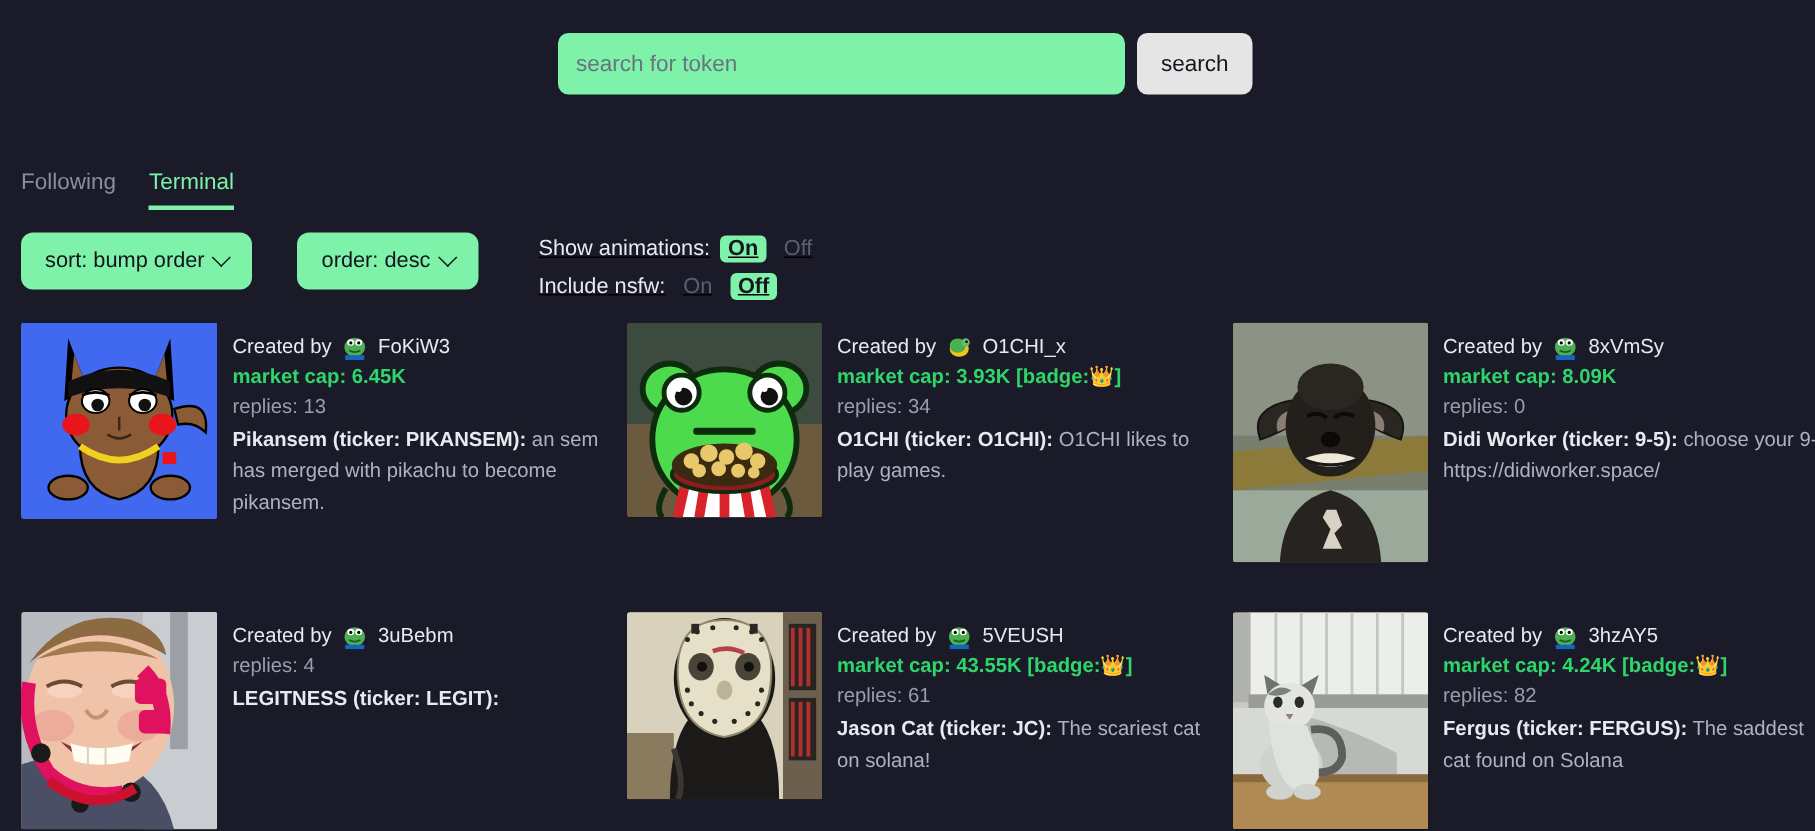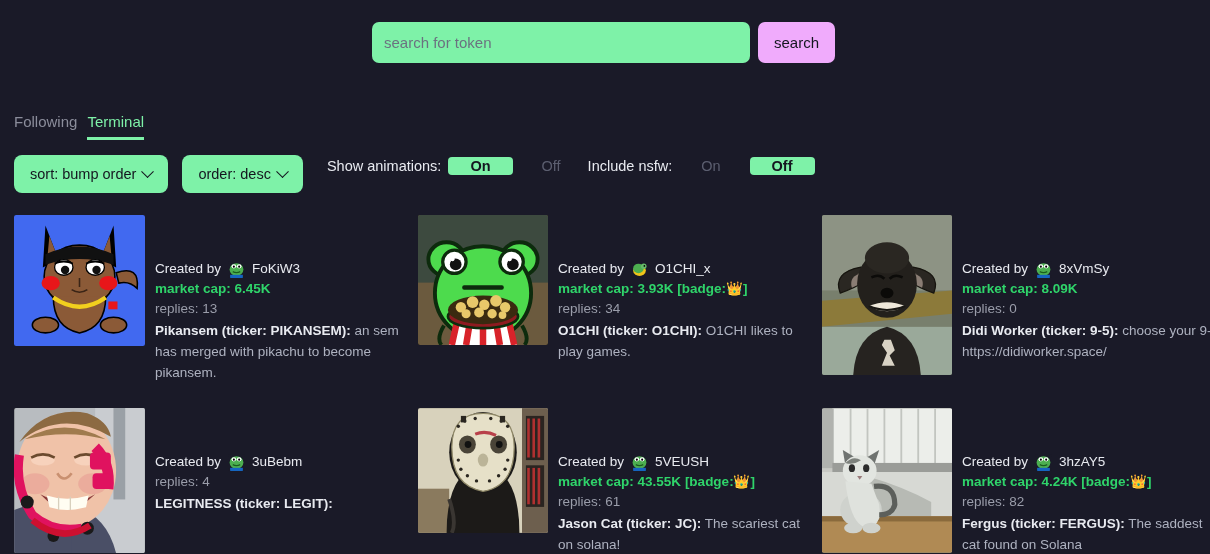--- a/index.html
+++ b/index.html
@@ -22,72 +22,72 @@
     border: none; border-radius: 7px;
     padding: 0 12px;
     font-family: "Liberation Sans", sans-serif;
     font-size: 15px; color: #1a1a28;
     outline: none;
     margin-left: 17px;
   }
   .search-input::placeholder { color: #6b7280; }
   .search-btn {
     height: 41px; padding: 0 16px;
-    background: #f0abfc; border: none; border-radius: 7px;
+    background: #e5e5e5; border: none; border-radius: 7px;
     font-family: "Liberation Sans", sans-serif;
     font-size: 15px; color: #14161f; cursor: pointer;
   }
 
   
   .tabs {
     position: absolute; top: 113px; left: 14px;
-    display: flex; gap: 10px; align-items: center;
+    display: flex; gap: 22px; align-items: center;
   }
   .tab {
     font-size: 15px; color: #8b8d9b;
     padding-bottom: 7px; cursor: pointer;
     border-bottom: 3px solid transparent;
   }
   .tab.active { color: #7ef2a8; font-weight: normal; border-bottom-color: #7ef2a8; }
 
   
   .filters {
     position: absolute; top: 155px; left: 14px;
-    display: flex; align-items: flex-start; gap: 14px;
+    display: flex; align-items: flex-start; gap: 30px;
   }
   .pill {
     height: 38px; padding: 0 16px;
     background: #7ef2a8; border: none; border-radius: 8px;
     font-family: "Liberation Sans", sans-serif;
     font-size: 14.5px; color: #14161f;
     display: flex; align-items: center; gap: 7px; cursor: pointer;
   }
   .chev { display:inline-block; width:9px; height:9px;
     border-right:1.6px solid #14161f; border-bottom:1.6px solid #14161f;
     transform: rotate(45deg) translate(-2px,-2px); }
 
-  .toggles { margin-left: 10px; display:flex; flex-direction:row; gap: 5px; padding-top: 1px; }
+  .toggles { margin-left: 10px; display:flex; flex-direction:column; gap: 5px; padding-top: 1px; text-decoration: underline; }
   .toggle-row { display: flex; align-items: center; gap: 7px; height: 20px; }
   .toggle-label { font-size: 14.5px; color: #e8eaf0; }
-  .opt { font-size: 14.5px; padding: 1px 22px; border-radius: 4px; cursor: pointer;
+  .opt { font-size: 14.5px; padding: 1px 5px; border-radius: 4px; cursor: pointer;
          color: #5c5f70; }
   .opt.on { background: #7ef2a8; color: #14161f; font-weight: bold; }
 
   
   .grid {
     position: absolute; top: 215px; left: 14px;
     width: 1190px;
     display: grid;
     grid-template-columns: repeat(3, 400px);
     grid-template-rows: 192px 192px;
     column-gap: 4px; row-gap: 1px;
   }
   .card { display: flex; gap: 10px; }
   .thumb { flex: 0 0 auto; border-radius: 2px; overflow: hidden; background:#000; }
-  .meta { flex: 1 1 auto; padding-top: 6px; min-width: 0; margin-top: 38px; }
+  .meta { flex: 1 1 auto; padding-top: 6px; min-width: 0; }
   .line { font-size: 13.5px; line-height: 20px; }
   .created { color: #e8eaf0; display: flex; align-items: center; gap: 7px; }
   .avatar { width: 17px; height: 17px; border-radius: 3px; display:inline-block; overflow:hidden; }
   .mcap { color: #2fd46a; font-weight: bold; }
   .badge { color: #2fd46a; font-weight: bold; }
   .replies { color: #9a9daa; }
   .desc { font-size: 13.5px; line-height: 21px; color: #aeb2c0; margin-top: 1px; }
   .desc b { color: #e8eaf0; }
   svg { display: block; }
 </style>

